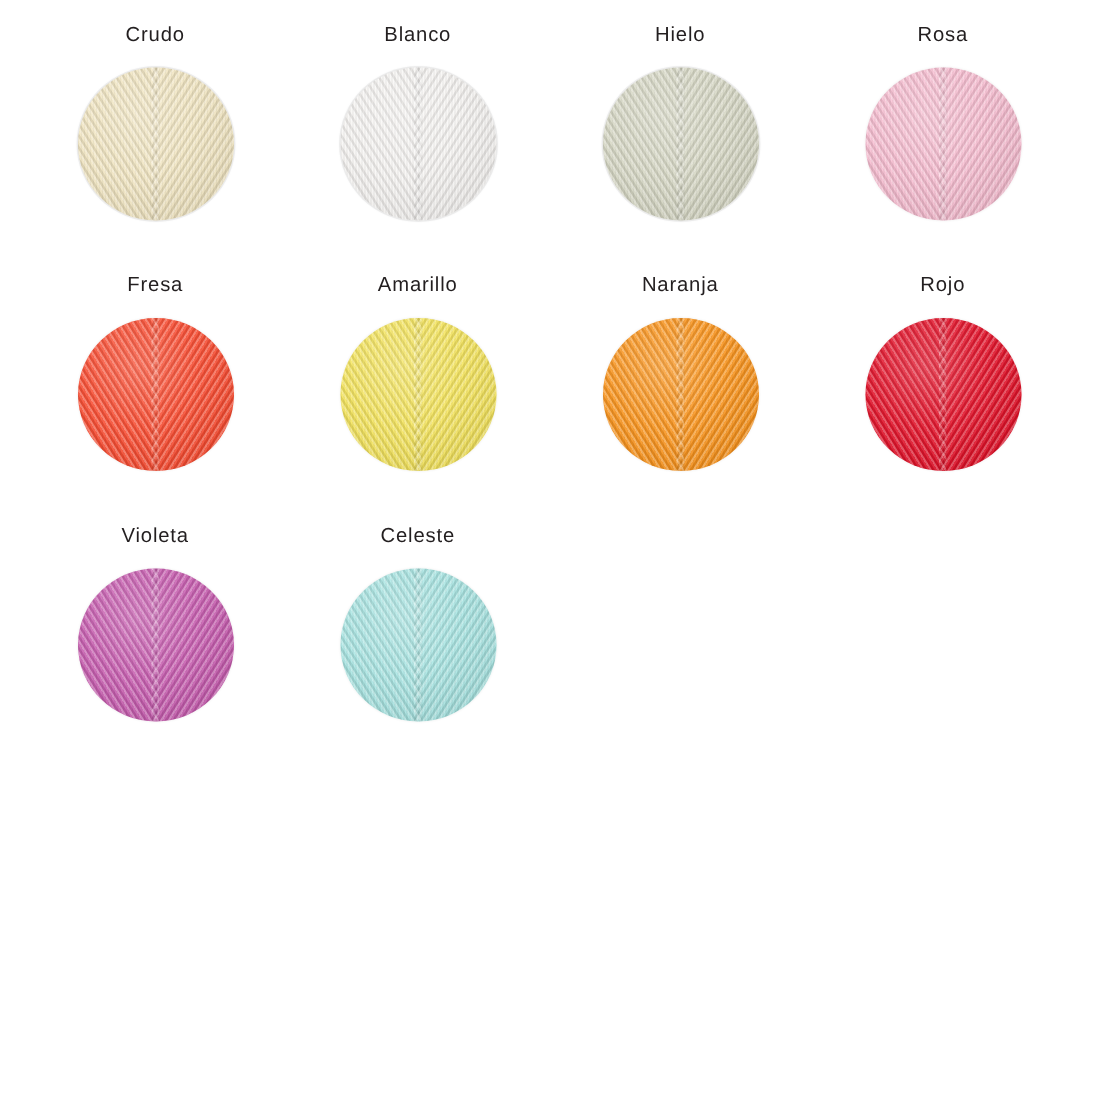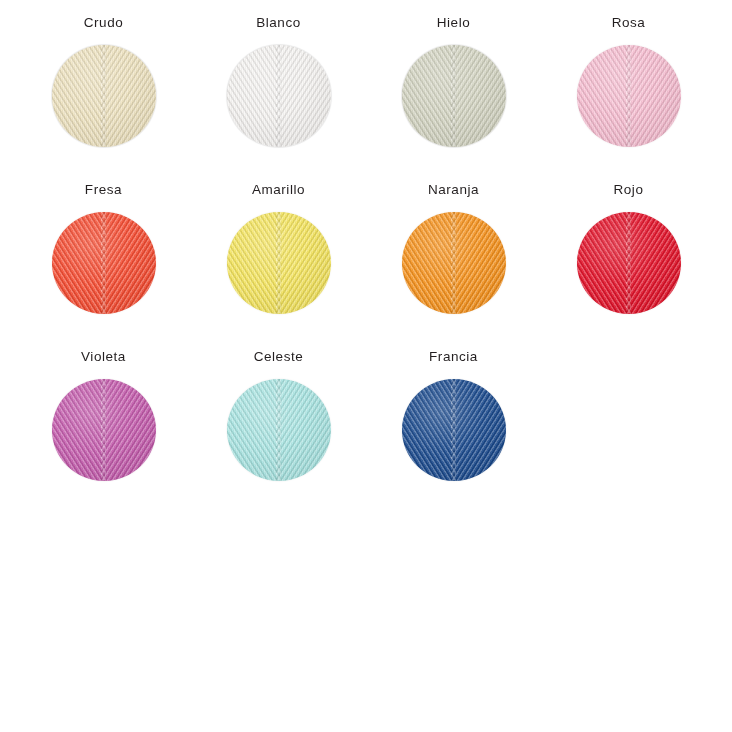--- a/index.html
+++ b/index.html
@@ -214,22 +214,13 @@
     </div>
     <div class="swatch-cell">
       <div class="swatch-label">Celeste</div>
       <div class="swatch-disc" style="background-color: rgb(169, 231, 228);">
         <div class="weave-left"></div>
         <div class="weave-right"></div>
         <div class="weave-grain"></div>
         <div class="weave-shade"></div>
       </div>
     </div>
-    <div class="swatch-cell">
-      <div class="swatch-label">Francia</div>
-      <div class="swatch-disc" style="background-color: rgb(23, 72, 142);">
-        <div class="weave-left"></div>
-        <div class="weave-right"></div>
-        <div class="weave-grain"></div>
-        <div class="weave-shade"></div>
-      </div>
-    </div>
   </div>
 
 </body></html>

